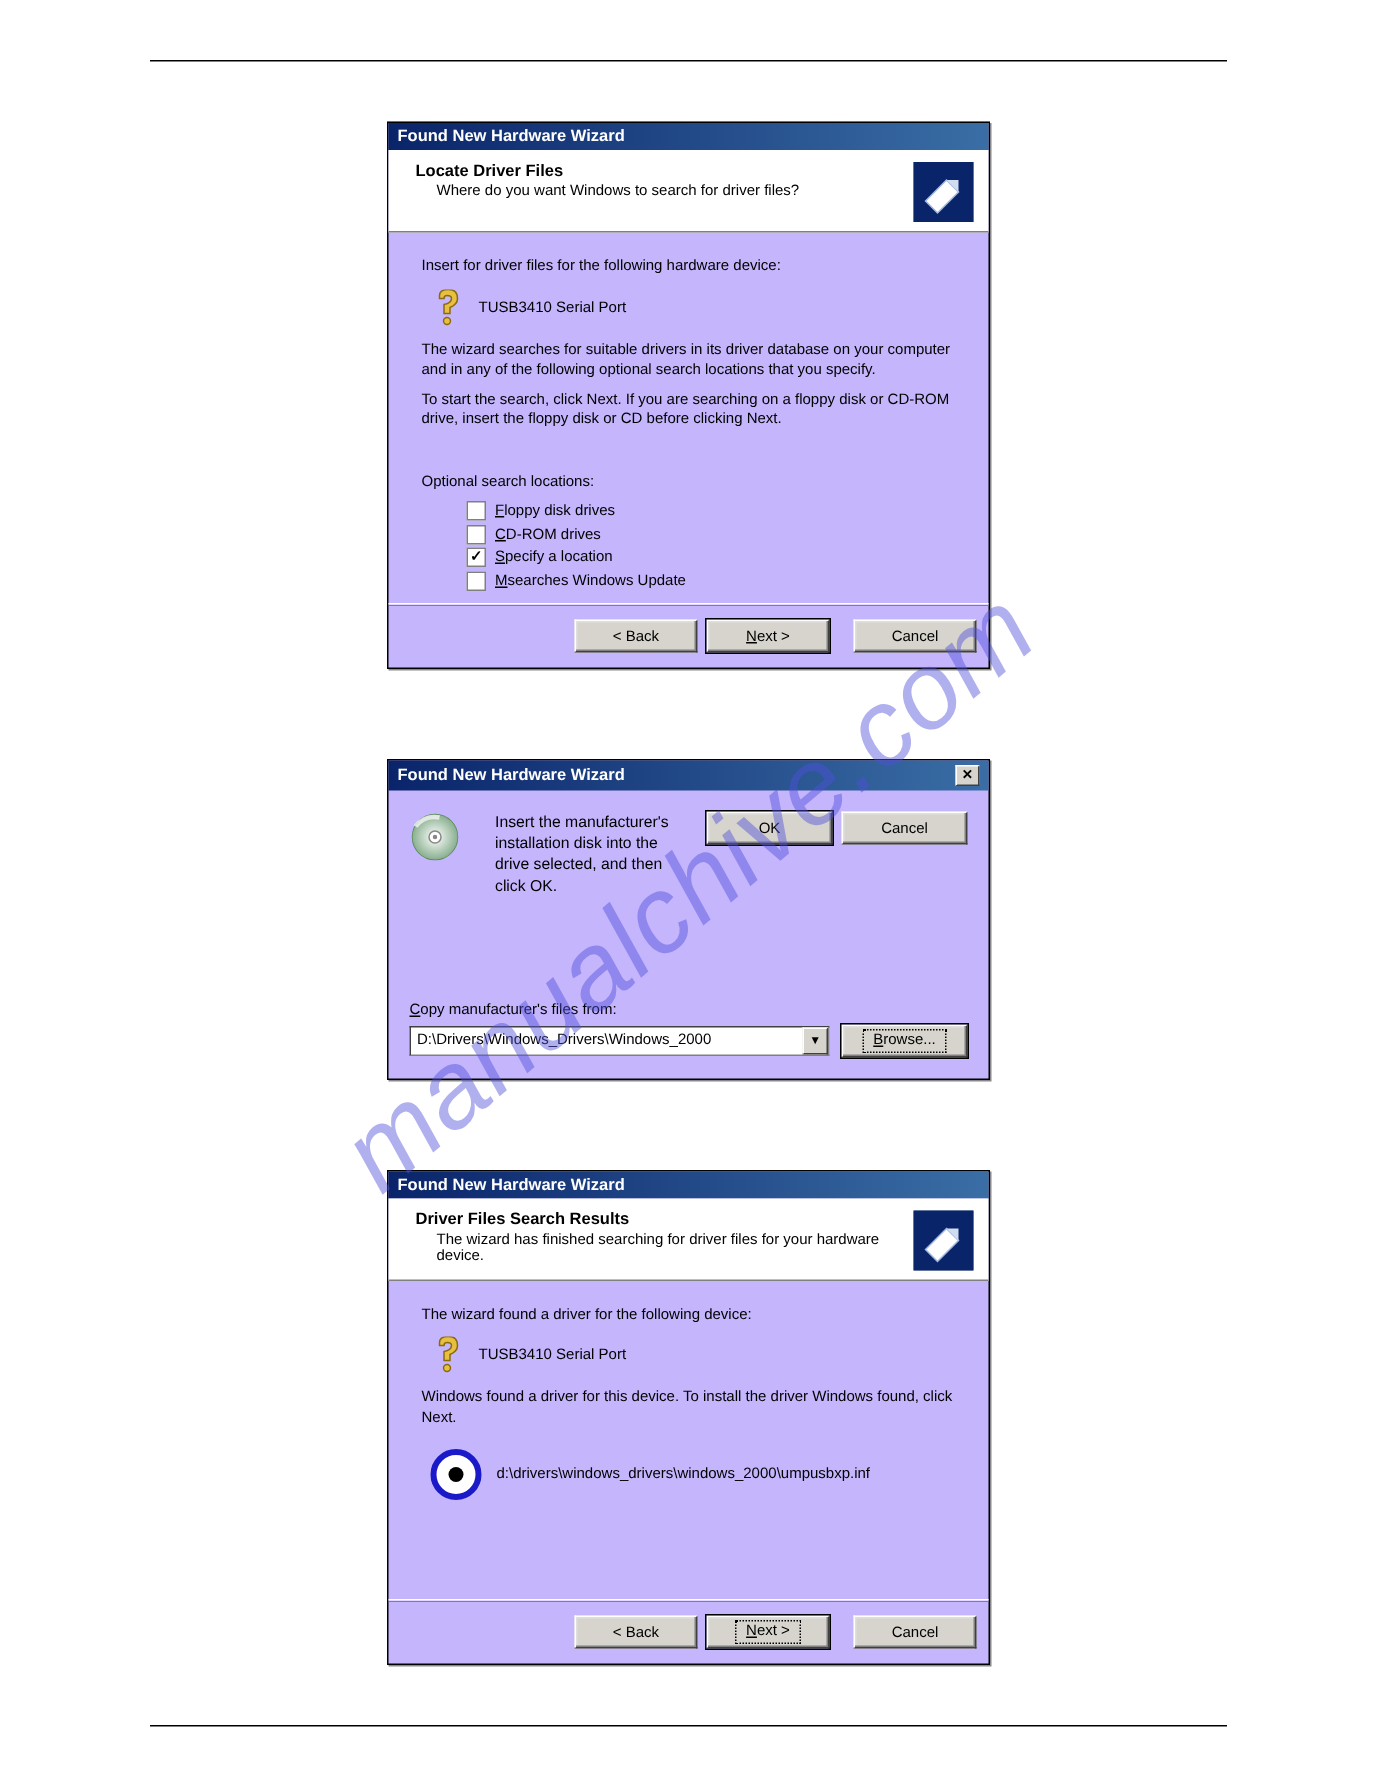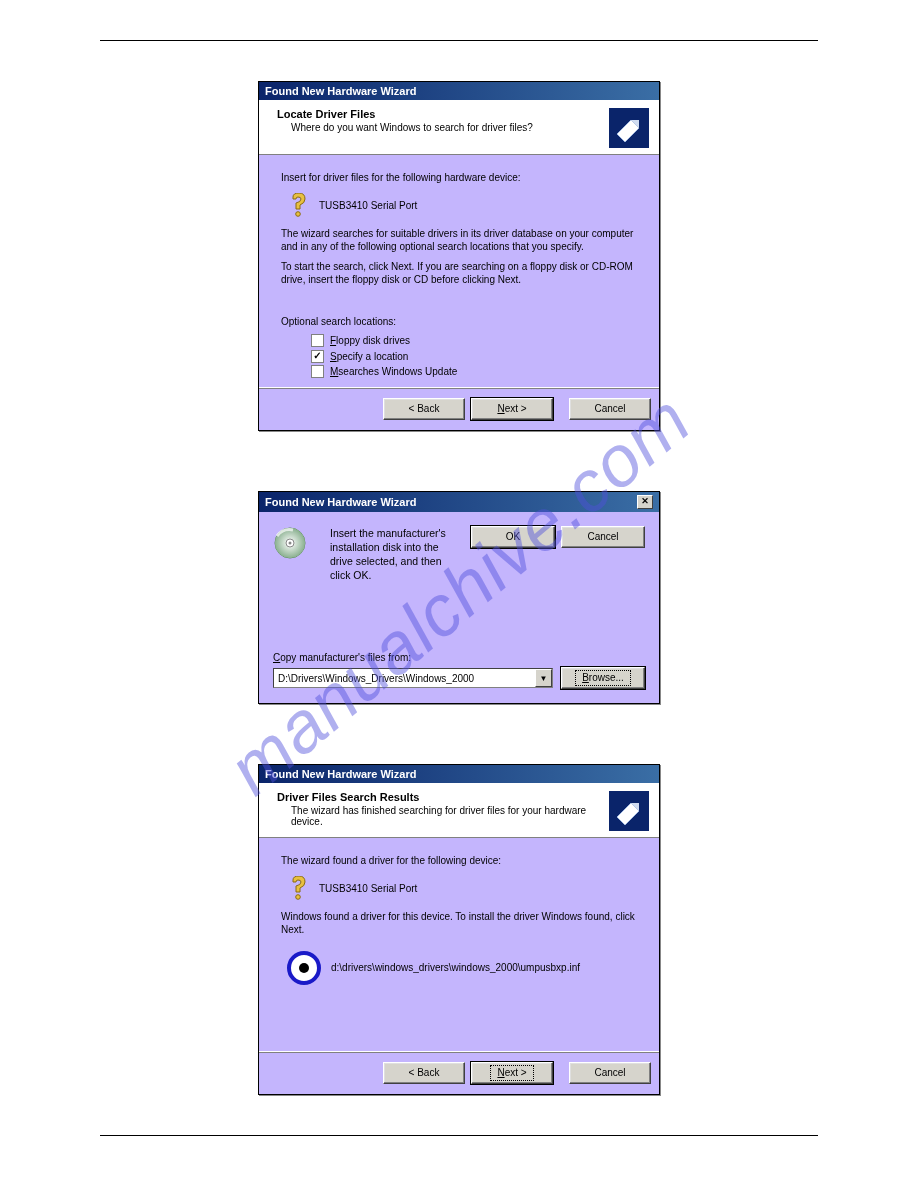--- a/index.html
+++ b/index.html
@@ -264,20 +264,24 @@
           </span>
           <span>TUSB3410 Serial Port</span>
         </div>
         <p>The wizard searches for suitable drivers in its driver database on your computer and in any of the following optional search locations that you specify.</p>
         <p>To start the search, click Next. If you are searching on a floppy disk or CD-ROM drive, insert the floppy disk or CD before clicking Next.</p>
         <p style="margin-bottom:2px;margin-top:28px;">Optional search locations:</p>
         <div class="opts">
           <div class="opt">
             <span class="chk"></span>
             <span><span class="ul">F</span><span>loppy disk drives</span></span>
+          </div>
+          <div class="opt">
+            <span class="chk"></span>
+            <span><span class="ul">C</span><span>D-ROM drives</span></span>
           </div>
           <div class="opt">
             <span class="chk checked"></span>
             <span><span class="ul">S</span><span>pecify a location</span></span>
           </div>
           <div class="opt">
             <span class="chk"></span>
             <span><span class="ul">M</span><span>searches Windows Update</span></span>
           </div>
         </div>

